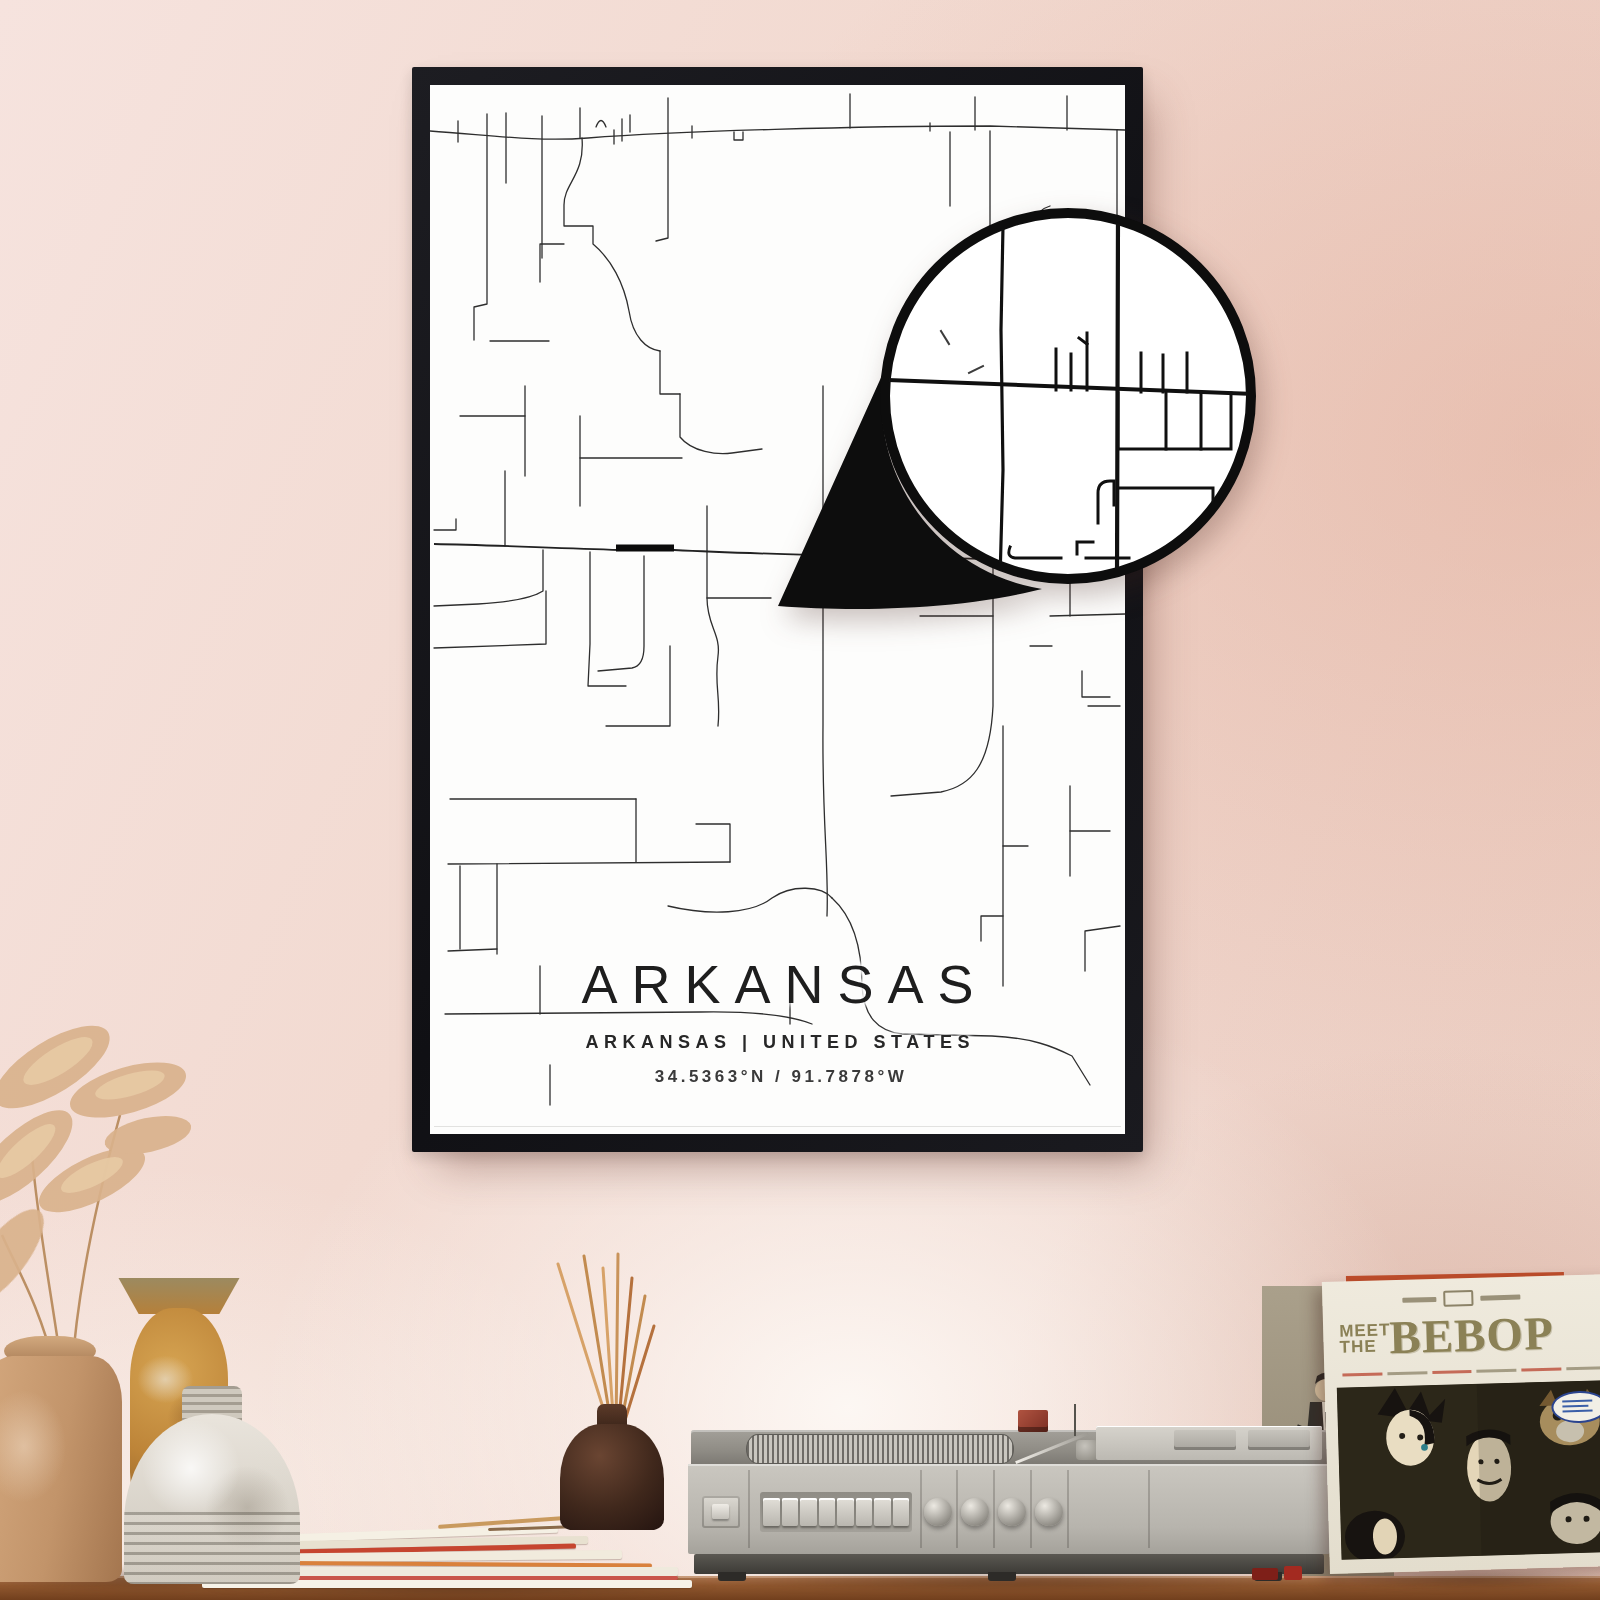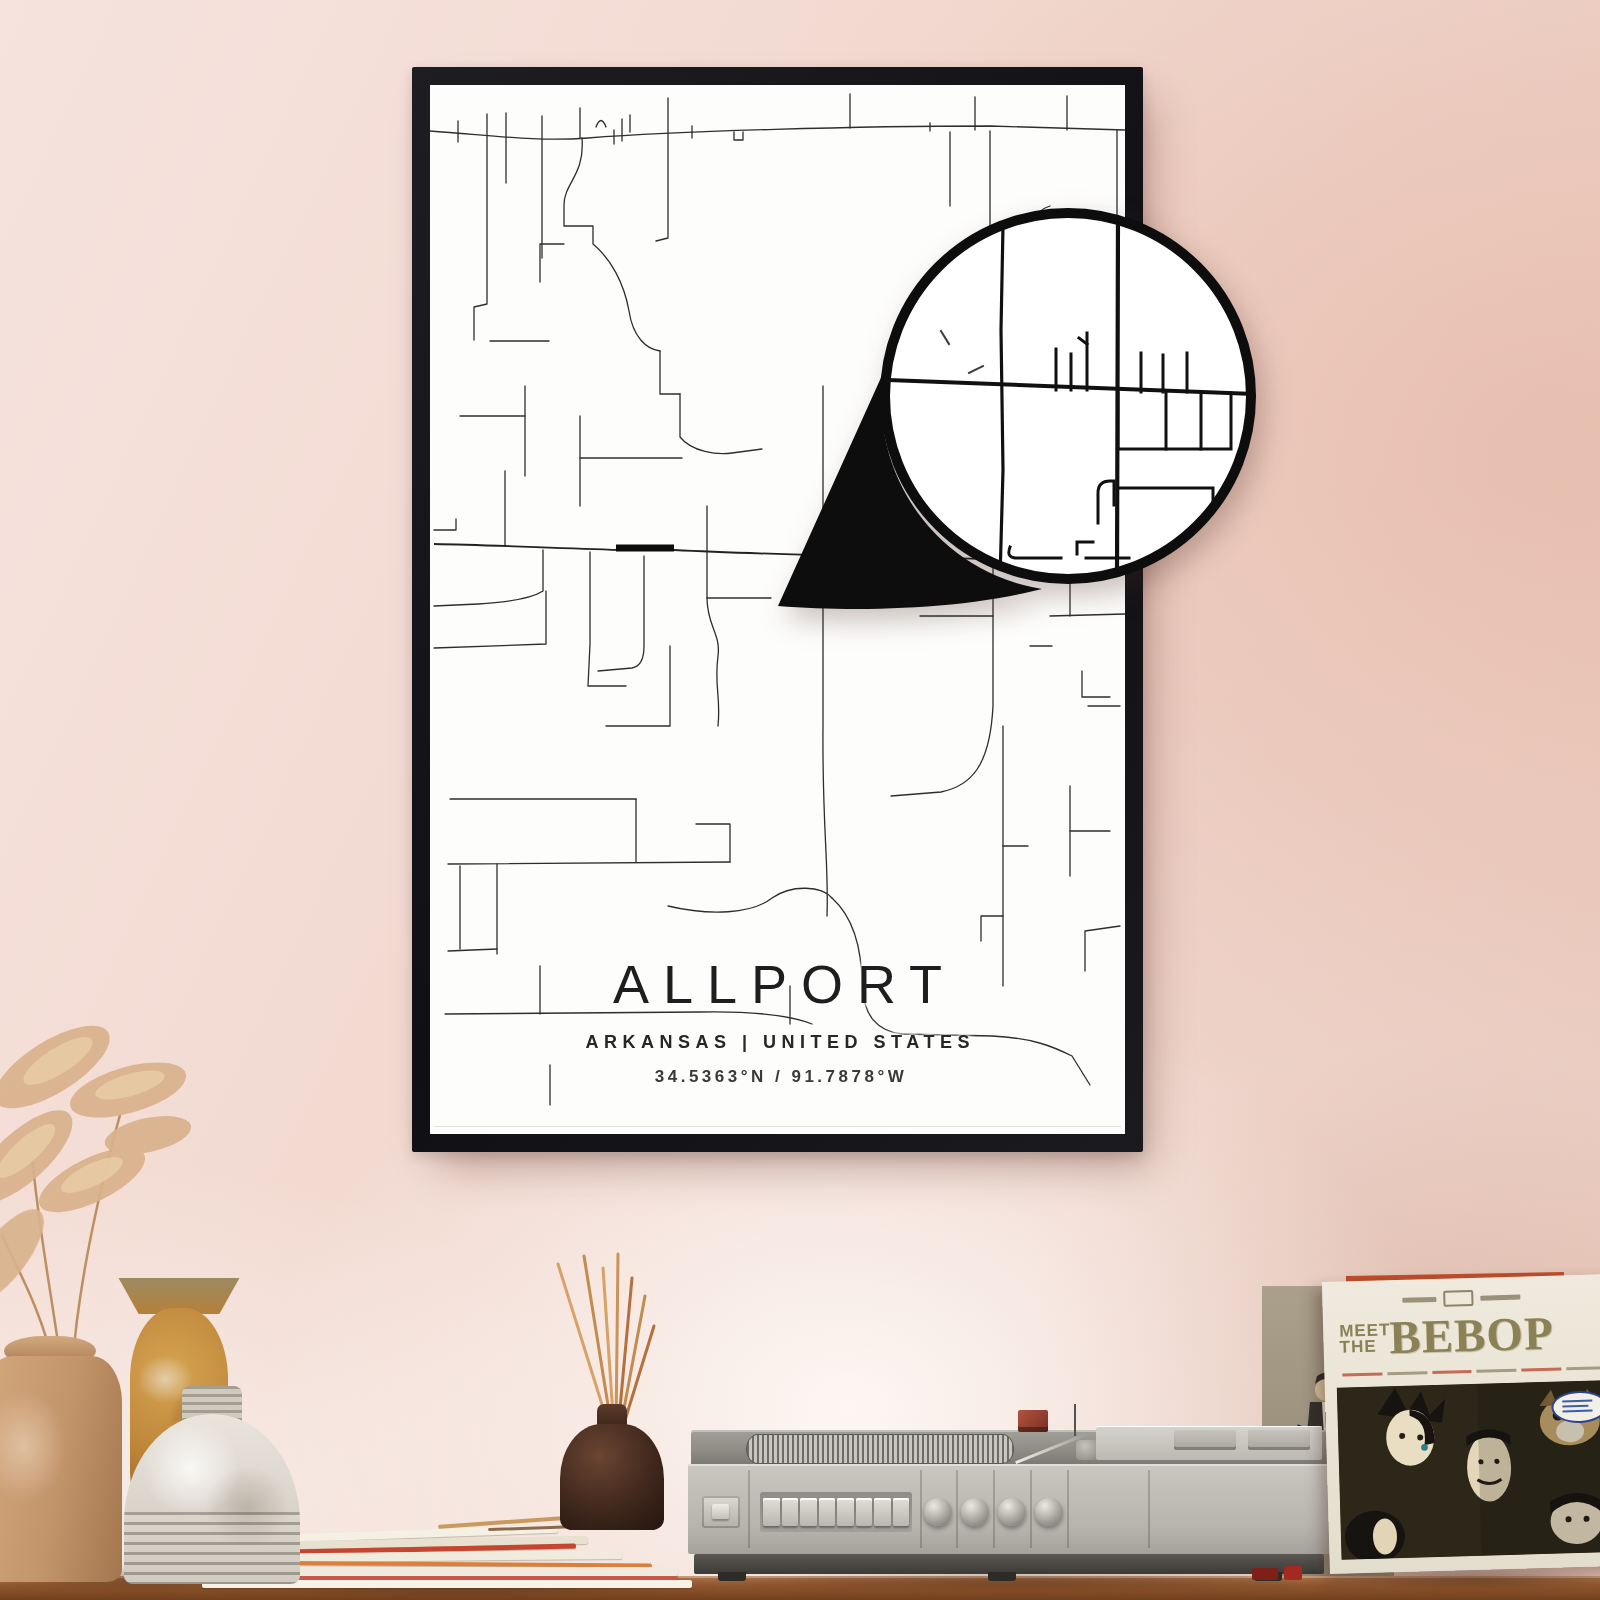--- a/index.html
+++ b/index.html
@@ -231,21 +231,21 @@
             <path d="M690,841 L655,846 L655,886"></path>
           <path d="M15,929 L270,927 C330,926 362,931 382,939"></path>
             <path d="M110,929 L110,881"></path>
           <path d="M360,939 L360,901"></path>
             <path d="M120,980 L120,1020"></path>
         </g>
         <path d="M4,459 C60,460 120,463 190,465 L244,465 C360,471 520,473 695,477" fill="none" stroke="#222" stroke-width="1.8"></path>
         <path d="M186,463 L244,463" fill="none" stroke="#0b0b0b" stroke-width="7"></path>
       </svg>
       <div class="poster-text">
-        <div class="poster-title">ALLPORT</div>
+        <div class="poster-title">ARKANSAS</div>
         <div class="poster-subtitle">ARKANSAS | UNITED STATES</div>
         <div class="poster-coords">34.5363°N / 91.7878°W</div>
       </div>
     </div>
   </div>
 
   <svg class="callout" viewBox="0 0 1600 1600">
     <defs>
         <clipPath id="zoomclip">
           <circle cx="1068" cy="396" r="180"></circle>

